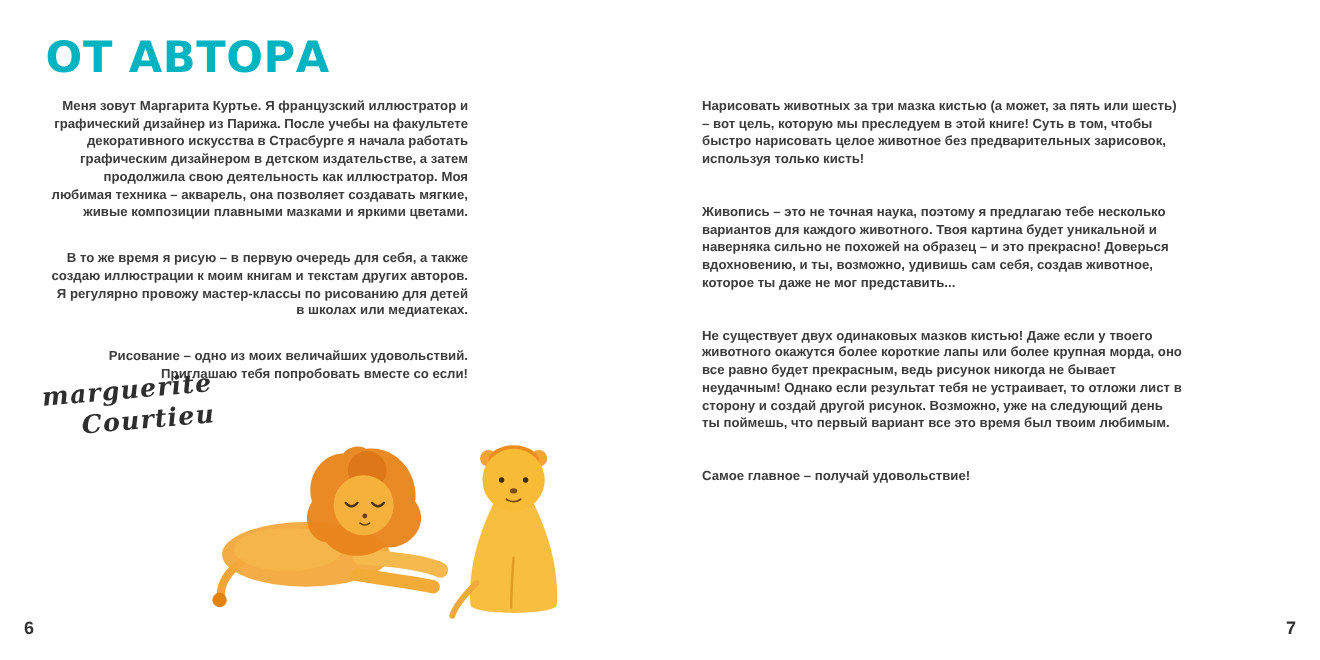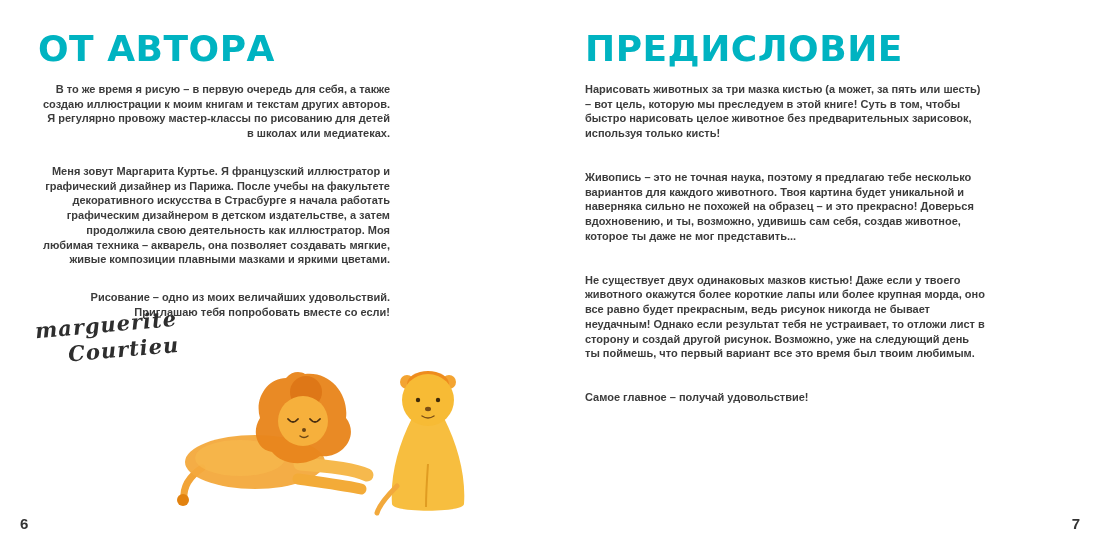--- a/index.html
+++ b/index.html
@@ -74,22 +74,22 @@
     top: 366px;
   }
 </style>
 </head>
 <body>
 
 <div class="page page-left">
   <h1 class="page-title">ОТ АВТОРА</h1>
 
   <div class="body-text">
+    <p>Меня зовут Маргарита Куртье. Я французский иллюстратор и графический дизайнер из Парижа. После учебы на факультете декоративного искусства в Страсбурге я начала работать графическим дизайнером в детском издательстве, а затем продолжила свою деятельность как иллюстратор. Моя любимая техника – акварель, она позволяет создавать мягкие, живые композиции плавными мазками и яркими цветами.</p>
     <p>В то же время я рисую – в первую очередь для себя, а также создаю иллюстрации к моим книгам и текстам других авторов. Я регулярно провожу мастер-классы по рисованию для детей в школах или медиатеках.</p>
-    <p>Меня зовут Маргарита Куртье. Я французский иллюстратор и графический дизайнер из Парижа. После учебы на факультете декоративного искусства в Страсбурге я начала работать графическим дизайнером в детском издательстве, а затем продолжила свою деятельность как иллюстратор. Моя любимая техника – акварель, она позволяет создавать мягкие, живые композиции плавными мазками и яркими цветами.</p>
     <p>Рисование – одно из моих величайших удовольствий. Приглашаю тебя попробовать вместе со если!</p>
   </div>
 
   <div class="signature">
     <div>marguerite</div>
     <div>Courtieu</div>
   </div>
 
   <svg class="lions-illustration" viewBox="0 0 310 150" width="310" height="150" aria-hidden="true">
     <g>
@@ -134,21 +134,20 @@
 
       <ellipse cx="258" cy="43" rx="3" ry="2.2" fill="#7a4d15"></ellipse>
       <path d="M252,50 q6,4 12,0" stroke="#7a4d15" stroke-width="1.4" fill="none" stroke-linecap="round"></path>
     </g>
   </svg>
 
   <div class="page-number page-number-left">6</div>
 </div>
 
 <div class="page page-right">
-  <h1 class="page-title">ПРЕДИСЛОВИЕ</h1>
 
   <div class="body-text">
     <p>Нарисовать животных за три мазка кистью (а может, за пять или шесть) – вот цель, которую мы преследуем в этой книге! Суть в том, чтобы быстро нарисовать целое животное без предварительных зарисовок, используя только кисть!</p>
     <p>Живопись – это не точная наука, поэтому я предлагаю тебе несколько вариантов для каждого животного. Твоя картина будет уникальной и наверняка сильно не похожей на образец – и это прекрасно! Доверься вдохновению, и ты, возможно, удивишь сам себя, создав животное, которое ты даже не мог представить...</p>
     <p>Не существует двух одинаковых мазков кистью! Даже если у твоего животного окажутся более короткие лапы или более крупная морда, оно все равно будет прекрасным, ведь рисунок никогда не бывает неудачным! Однако если результат тебя не устраивает, то отложи лист в сторону и создай другой рисунок. Возможно, уже на следующий день ты поймешь, что первый вариант все это время был твоим любимым.</p>
     <p>Самое главное – получай удовольствие!</p>
   </div>
 
   <div class="page-number page-number-right">7</div>
 </div>

